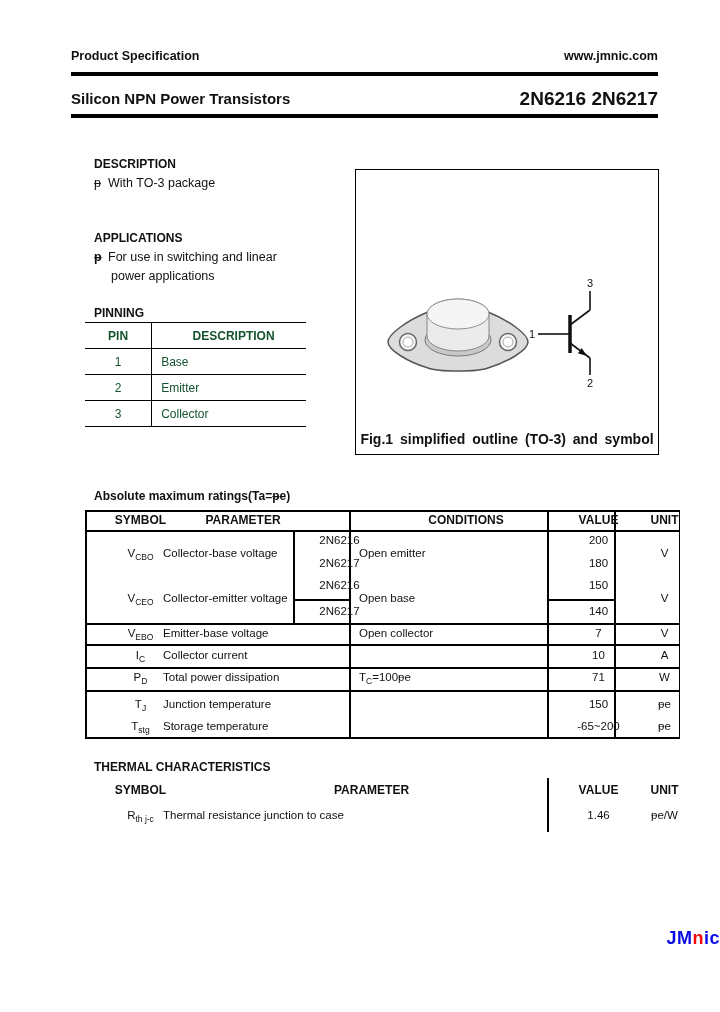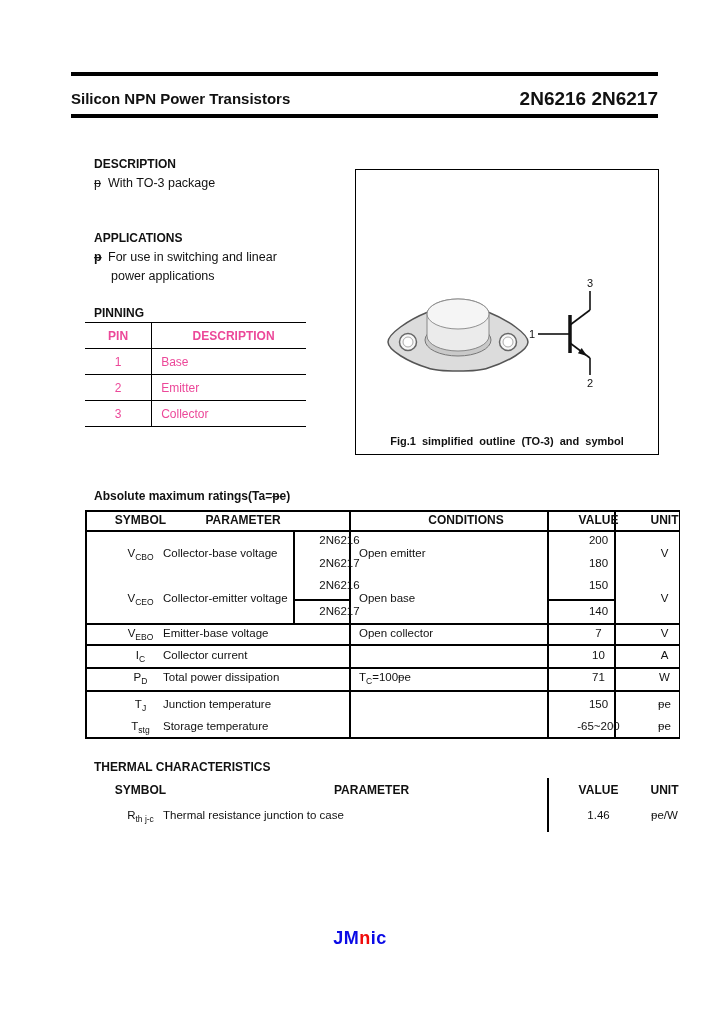--- a/index.html
+++ b/index.html
@@ -8,40 +8,44 @@
   .abs{position:absolute;white-space:nowrap;margin-left:23px;}
   .b{font-weight:bold;}
   .rule{position:absolute;background:#000;height:4px;}
   .hline{position:absolute;background:#000;height:1.5px;}
   .vline{position:absolute;background:#000;width:1.5px;}
   .cell{position:absolute;font-size:11.5px;line-height:16px;height:16px;white-space:nowrap;}
   .cc{text-align:center;padding-left:18px;}
   .th{font-weight:bold;font-size:12px;}
   sub{font-size:8.5px;line-height:0;}
   .hdr-row{position:absolute;display:flex;justify-content:space-between;width:587px;left:71px;}
-  .pin-table{border-collapse:collapse;width:221px;font-size:12px;color:#ec4899;}
+  .pin-table{border-collapse:collapse;width:221px;font-size:12px;color:#14532d;}
   .pin-table th,.pin-table td{border-top:1.5px solid #000;height:25px;padding:0;}
   .pin-table tr.last td{border-bottom:1.5px solid #000;}
   .pin-table .c1{border-right:1.5px solid #000;width:70px;text-align:center;}
   .pin-table th{font-weight:bold;text-align:center;}
   .pin-table .c2{padding-left:9px;text-align:left;width:150px;}
   .fig-box{position:absolute;left:355px;top:169px;width:302px;height:284px;border:1.5px solid #000;}
   .fig-caption{position:absolute;bottom:7px;left:0;width:100%;text-align:center;
-               font-weight:bold;font-size:11px;word-spacing:3px;}
-  .logo{position:absolute;left:0;top:928px;width:720px;text-align:center;
+               font-weight:bold;font-size:14px;word-spacing:3px;}
+  .logo{position:absolute;left:0;top:928px;width:720px;text-align:right;
         font-size:18px;font-weight:bold;letter-spacing:0.5px;}
   .logo .lb{color:#0a0ae6;}
   .logo .lr{color:#f00a0a;}
   .bullet{display:inline-block;width:14px;}
 </style>
 </head>
 <body>
 
 <div class="page">
 
+  <div class="hdr-row b" style="top:49px;font-size:12.5px;">
+    <span>Product Specification</span>
+    <span>www.jmnic.com</span>
+  </div>
   <div class="rule" style="left:71px;top:72px;width:587px;"></div>
 
   <div class="hdr-row b" style="top:84px;height:27px;align-items:flex-end;">
     <span style="font-size:15px;line-height:25px;">Silicon NPN Power Transistors</span>
     <span style="font-size:19px;line-height:25px;">2N6216 2N6217</span>
   </div>
   <div class="rule" style="left:71px;top:114px;width:587px;"></div>
 
   <div class="abs b" style="left:71px;top:157px;font-size:12px;">DESCRIPTION</div>
   <div class="abs" style="left:71px;top:176px;font-size:12.5px;">

